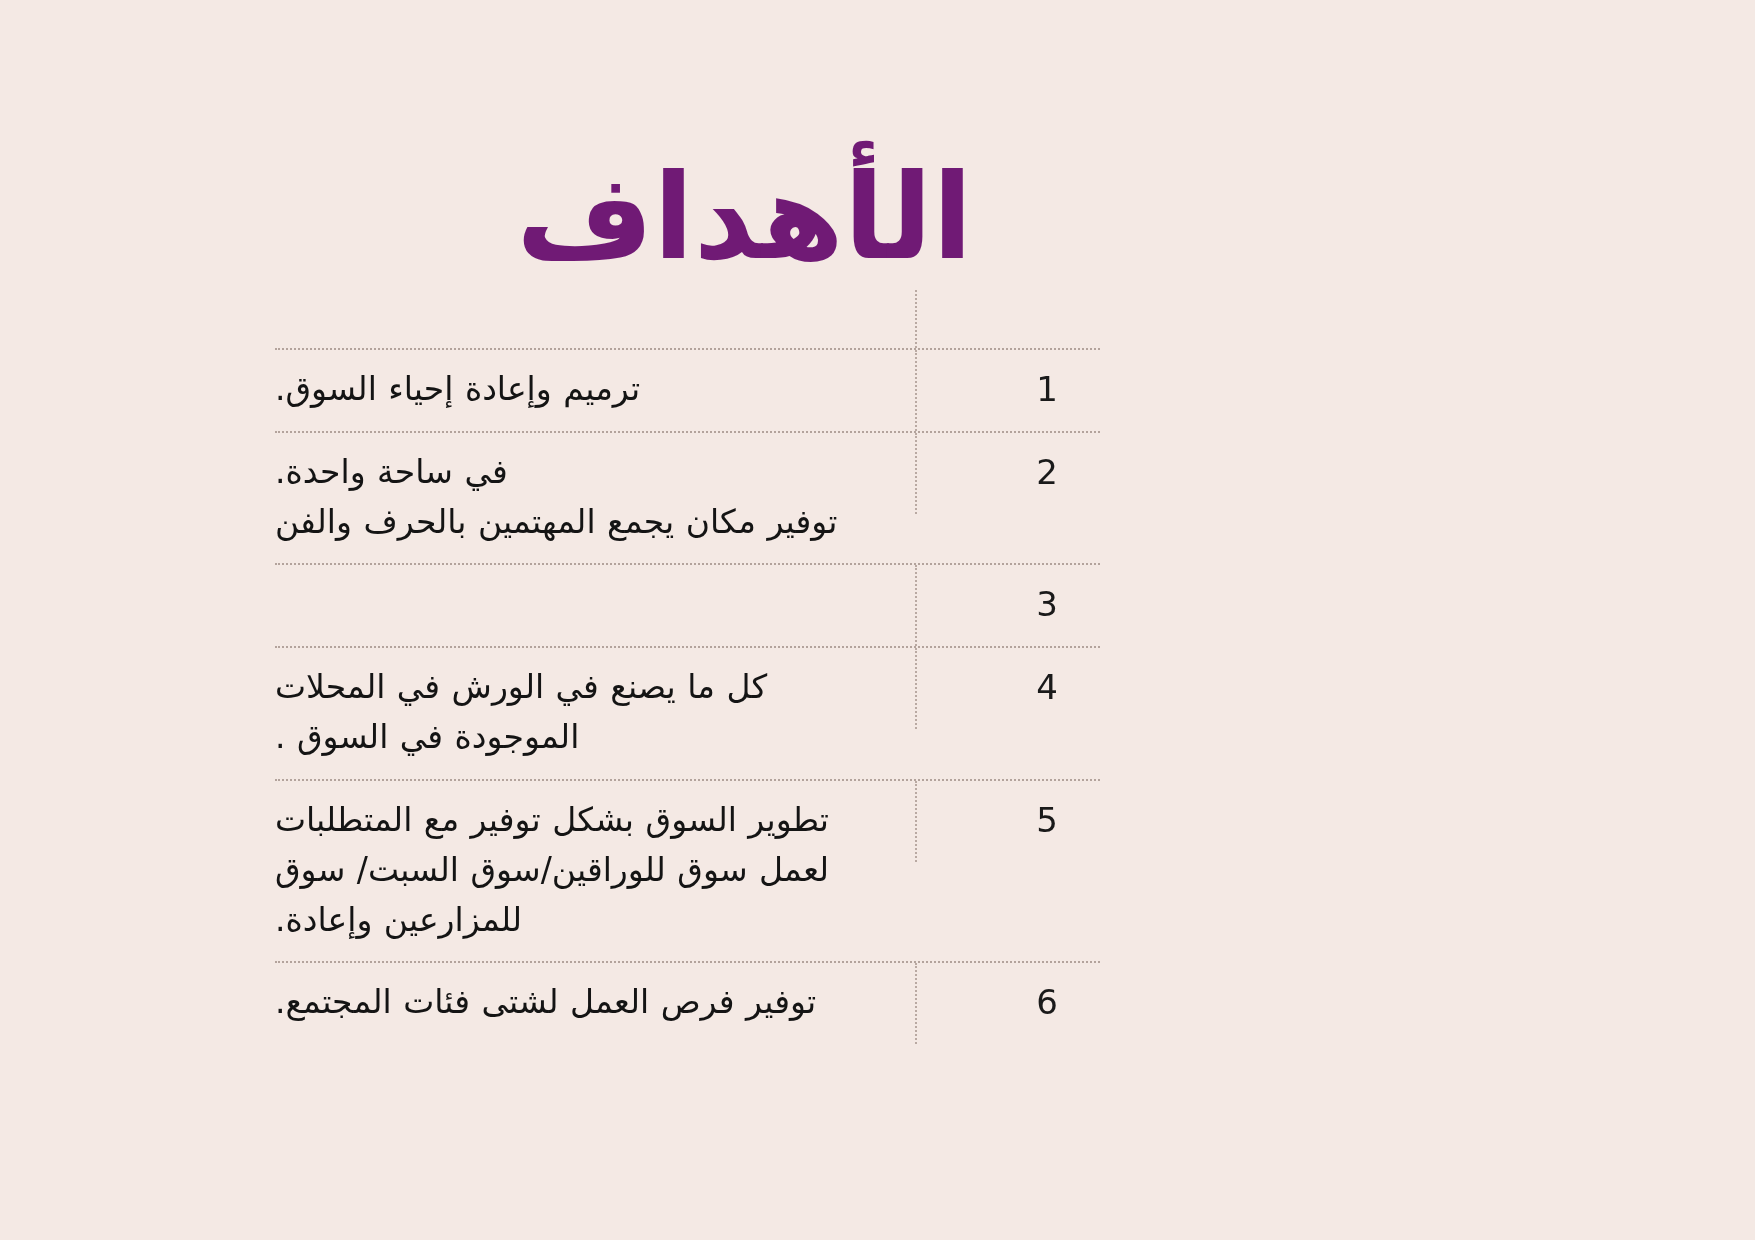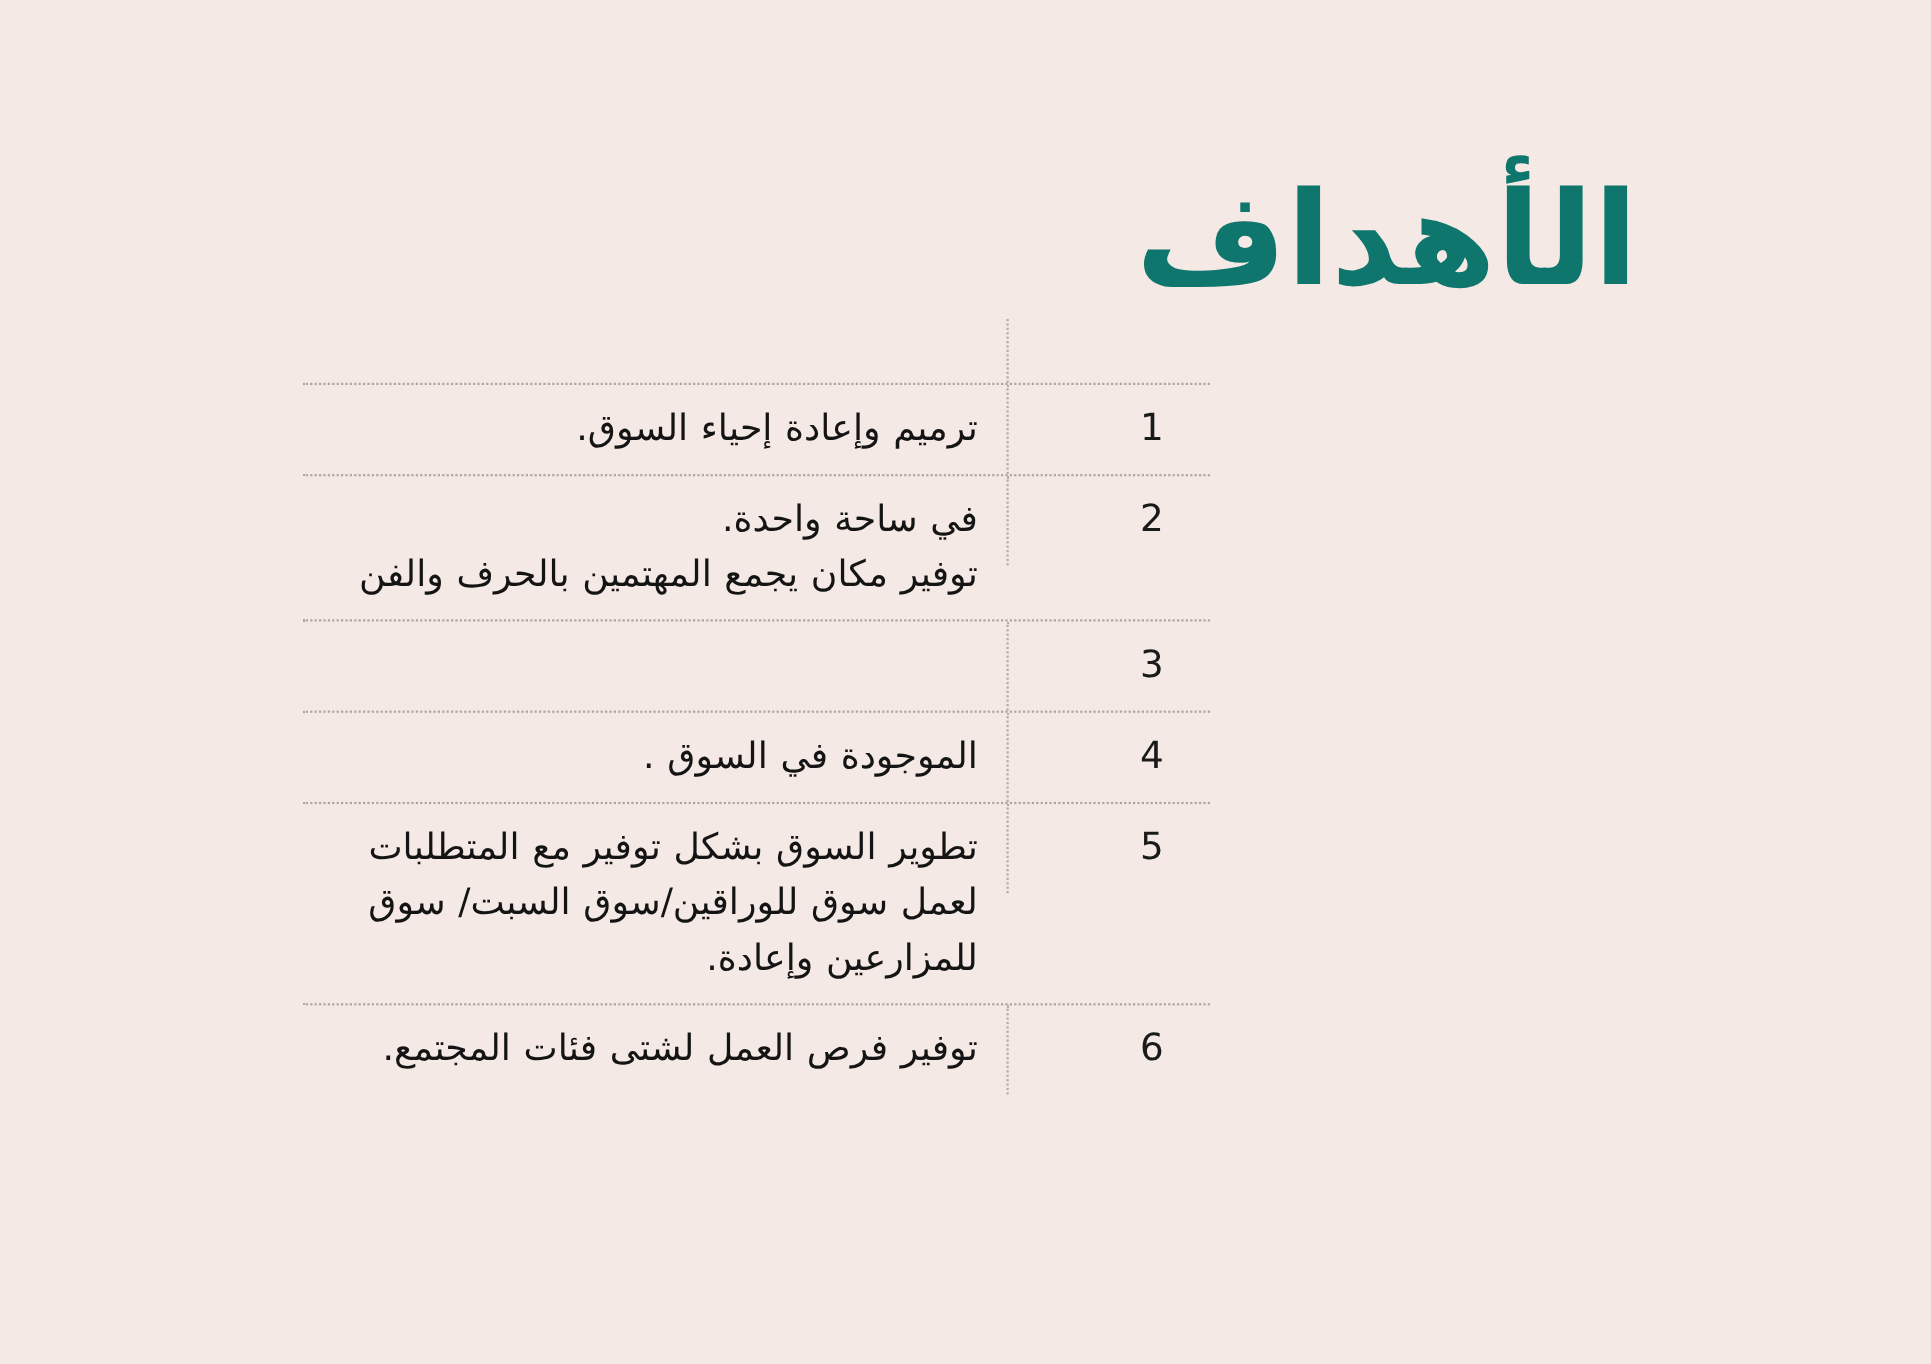--- a/index.html
+++ b/index.html
@@ -20,24 +20,25 @@
     height: 1240px;
     background: #f4e9e4;
     box-sizing: border-box;
   }
 
   .page-title {
     position: absolute;
     top: 72px;
     left: 0;
     width: 1489px;
+    text-align: center;
     font-size: 118px;
     line-height: 1.12;
     font-weight: 700;
-    color: #0f766e;
+    color: #701a75;
     letter-spacing: -1px;
     direction: rtl;
     white-space: nowrap;
   }
 
   .objectives-table {
     position: absolute;
     top: 290px;
     right: 655px;
     width: 825px;
@@ -82,21 +83,21 @@
     font-weight: 400;
   }
 
   .cell-text {
     flex: 1 1 auto;
     box-sizing: border-box;
     padding: 14px 26px 16px 0;
     font-size: 33px;
     line-height: 1.52;
     color: #141414;
-    text-align: right;
+    text-align: left;
     direction: rtl;
     font-weight: 400;
     word-spacing: 1px;
   }
 
   .cell-text .line {
     display: block;
     white-space: nowrap;
   }
 </style>
@@ -125,20 +126,21 @@
             <span class="line">في ساحة واحدة.</span>
             <span class="line">توفير مكان يجمع المهتمين بالحرف والفن</span>
           </div>
         </div>
         <div class="row">
           <div class="cell-number">3</div>
         </div>
         <div class="row">
           <div class="cell-number">4</div>
           <div class="cell-text">
+            <span class="line">كل ما يصنع في الورش في المحلات</span>
             <span class="line">الموجودة في السوق .</span>
           </div>
         </div>
         <div class="row">
           <div class="cell-number">5</div>
           <div class="cell-text">
             <span class="line">تطوير السوق بشكل توفير مع المتطلبات</span>
             <span class="line">لعمل سوق للوراقين/سوق السبت/ سوق</span>
             <span class="line">للمزارعين وإعادة.</span>
           </div>

